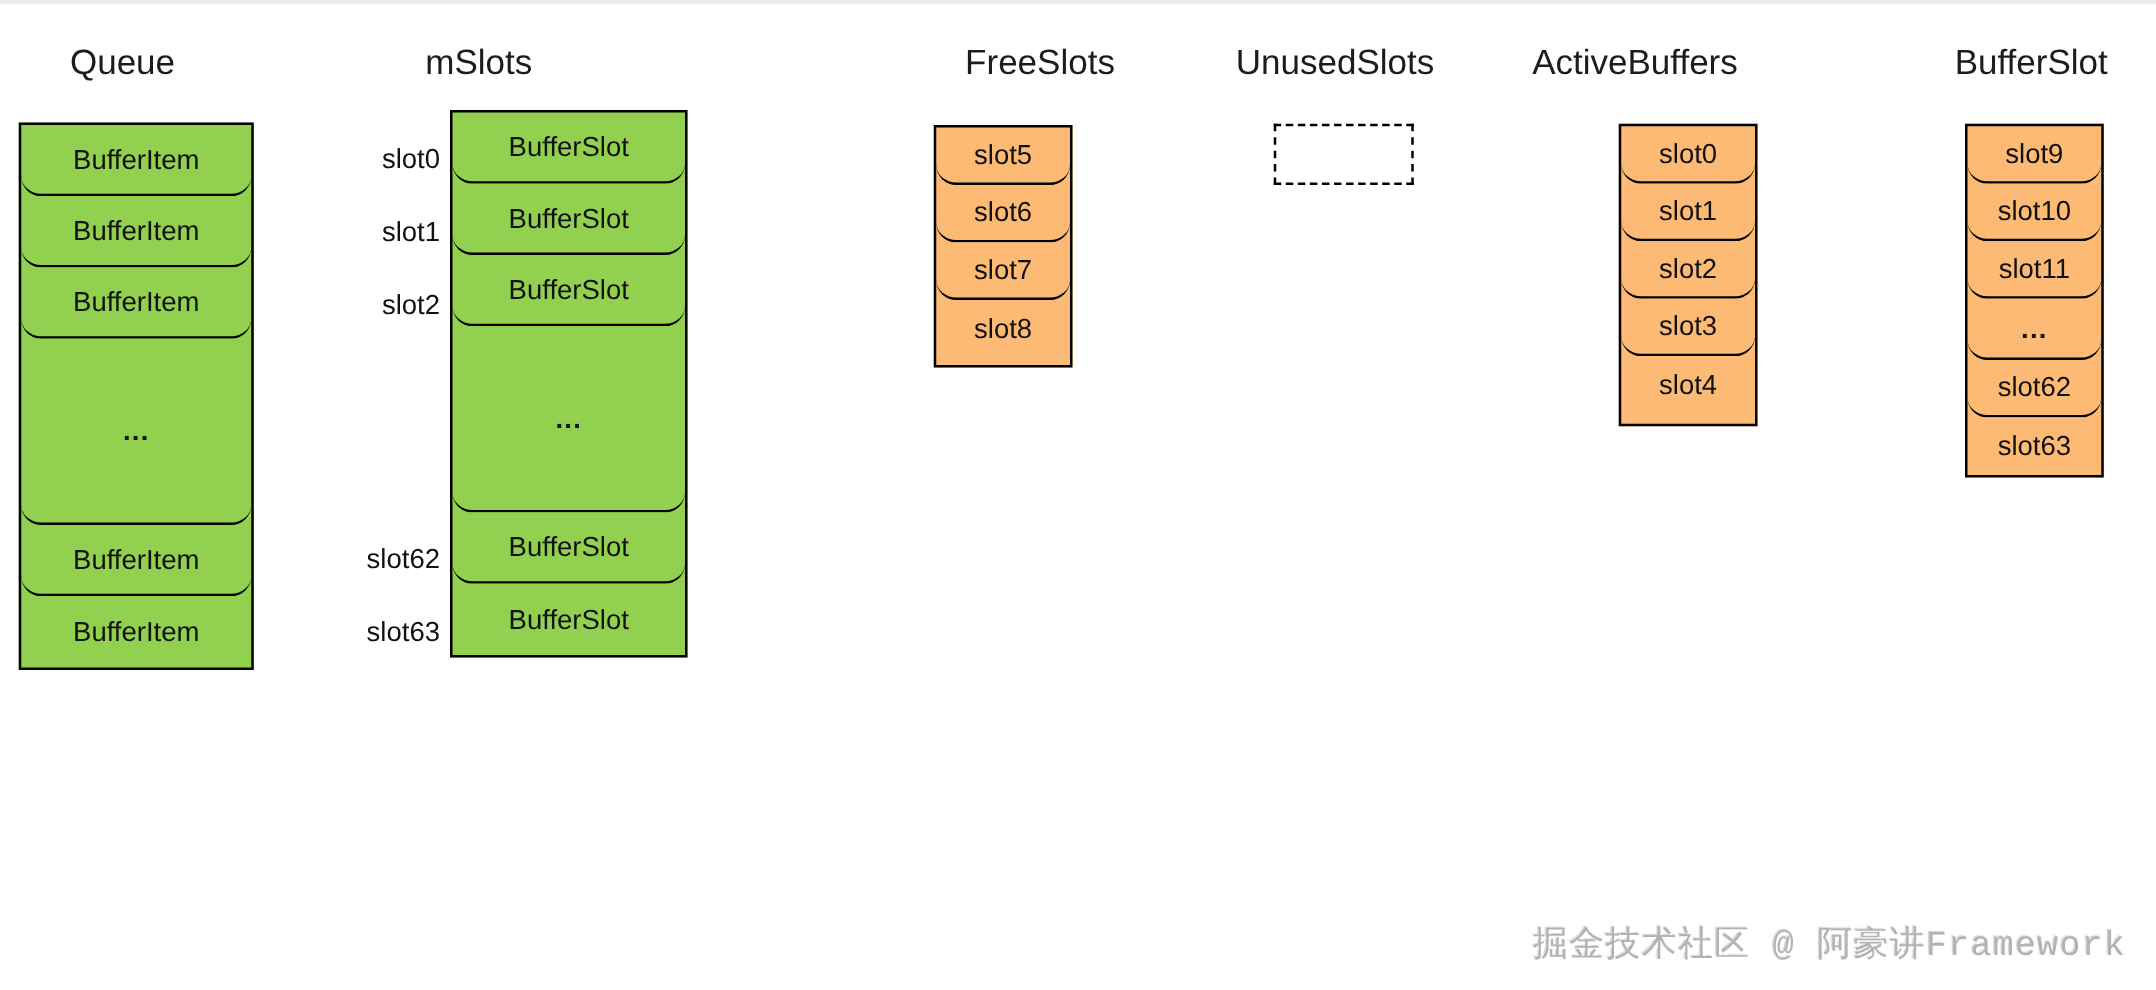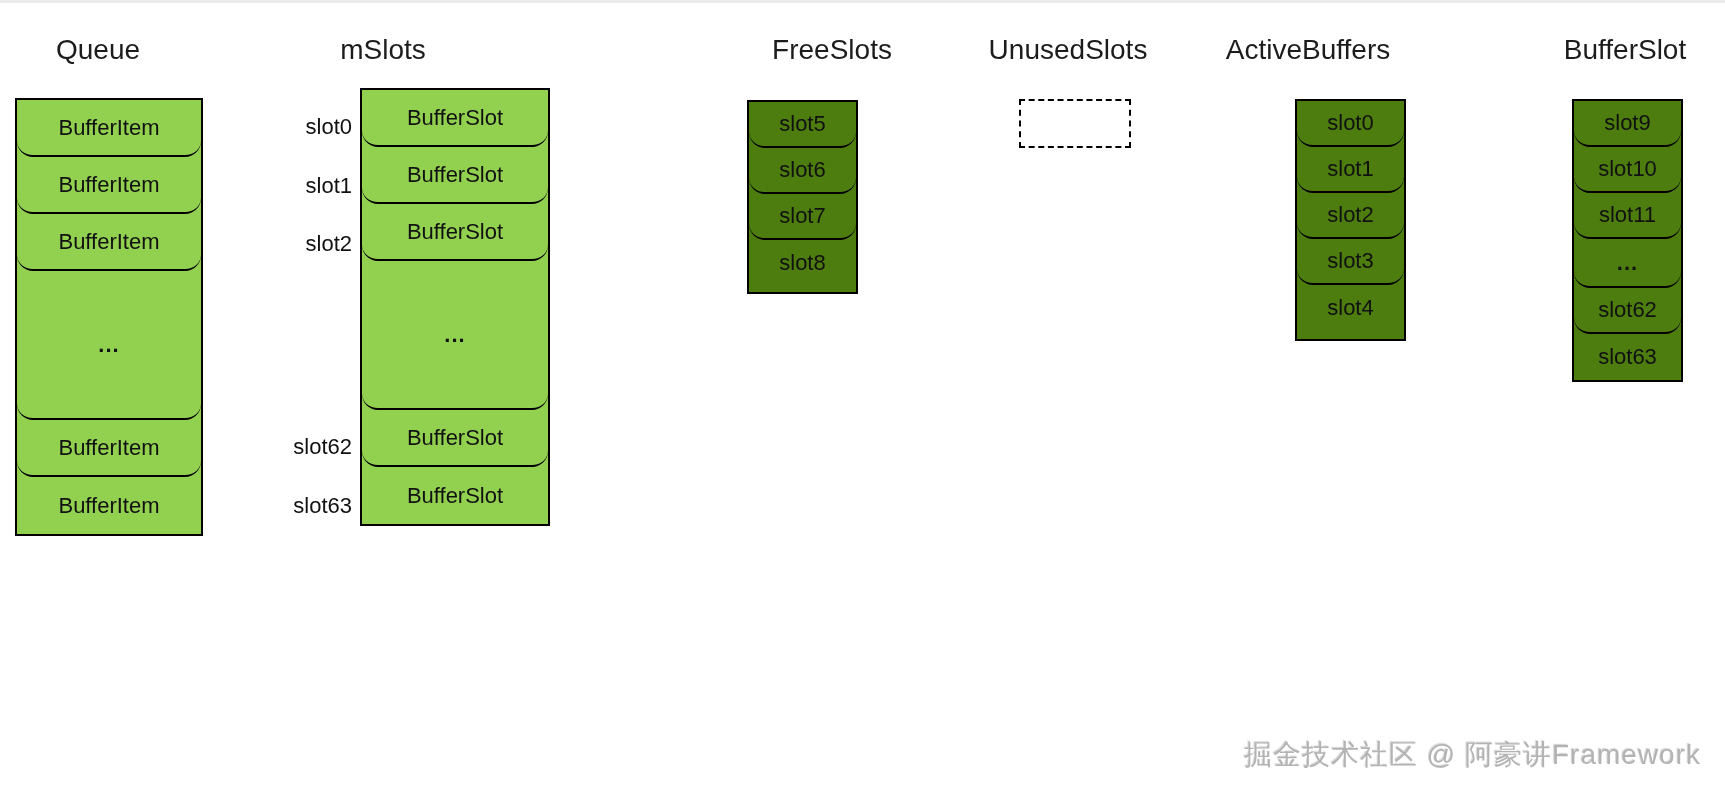--- a/index.html
+++ b/index.html
@@ -29,38 +29,39 @@
   .stack .cell {
     border-bottom: 2px solid #000000;
     display: flex; align-items: center; justify-content: center;
     font-size: 22px; color: #111111; white-space: nowrap;
     flex: 0 0 auto;
     border-radius: 16px;
   }
   .stack .cell:last-child { border-bottom: none; }
   .stack--green { background: #92d050; }
   .stack--green .cell { height: 57px; }
-  .stack--orange { background: #4d7c0f; }
+  .stack--orange { background: #fdba74; }
   .stack--orange .cell { height: 46px; }
   .stack .cell--grow { flex: 1 1 auto; height: auto; letter-spacing: 1px; font-weight: 600; }
   .dashed-box {
     position: absolute;
     border: 2px dashed #000000;
     background: #ffffff;
   }
   .slot-label {
     position: absolute; left: 252px; width: 100px; height: 28px;
     line-height: 28px; text-align: right; font-size: 22px; color: #111111;
     white-space: nowrap;
   }
   .watermark {
     position: absolute; right: 24px; top: 736px;
     font-size: 28px; letter-spacing: 1px; white-space: nowrap;
     color: #b3b3b3;
     text-shadow: 1px 1px 0 #ffffff, 2px 2px 0 #ffffff, -1px -1px 1px rgba(125,125,125,0.35);
+    font-family: Liberation Mono, monospace;
   }
 </style>
 </head>
 <body>
 
 <div class="top-strip"></div>
 
 <div class="col-title" style="left:98px">Queue</div>
 <div class="col-title" style="left:383px">mSlots</div>
 <div class="col-title" style="left:832px">FreeSlots</div>

